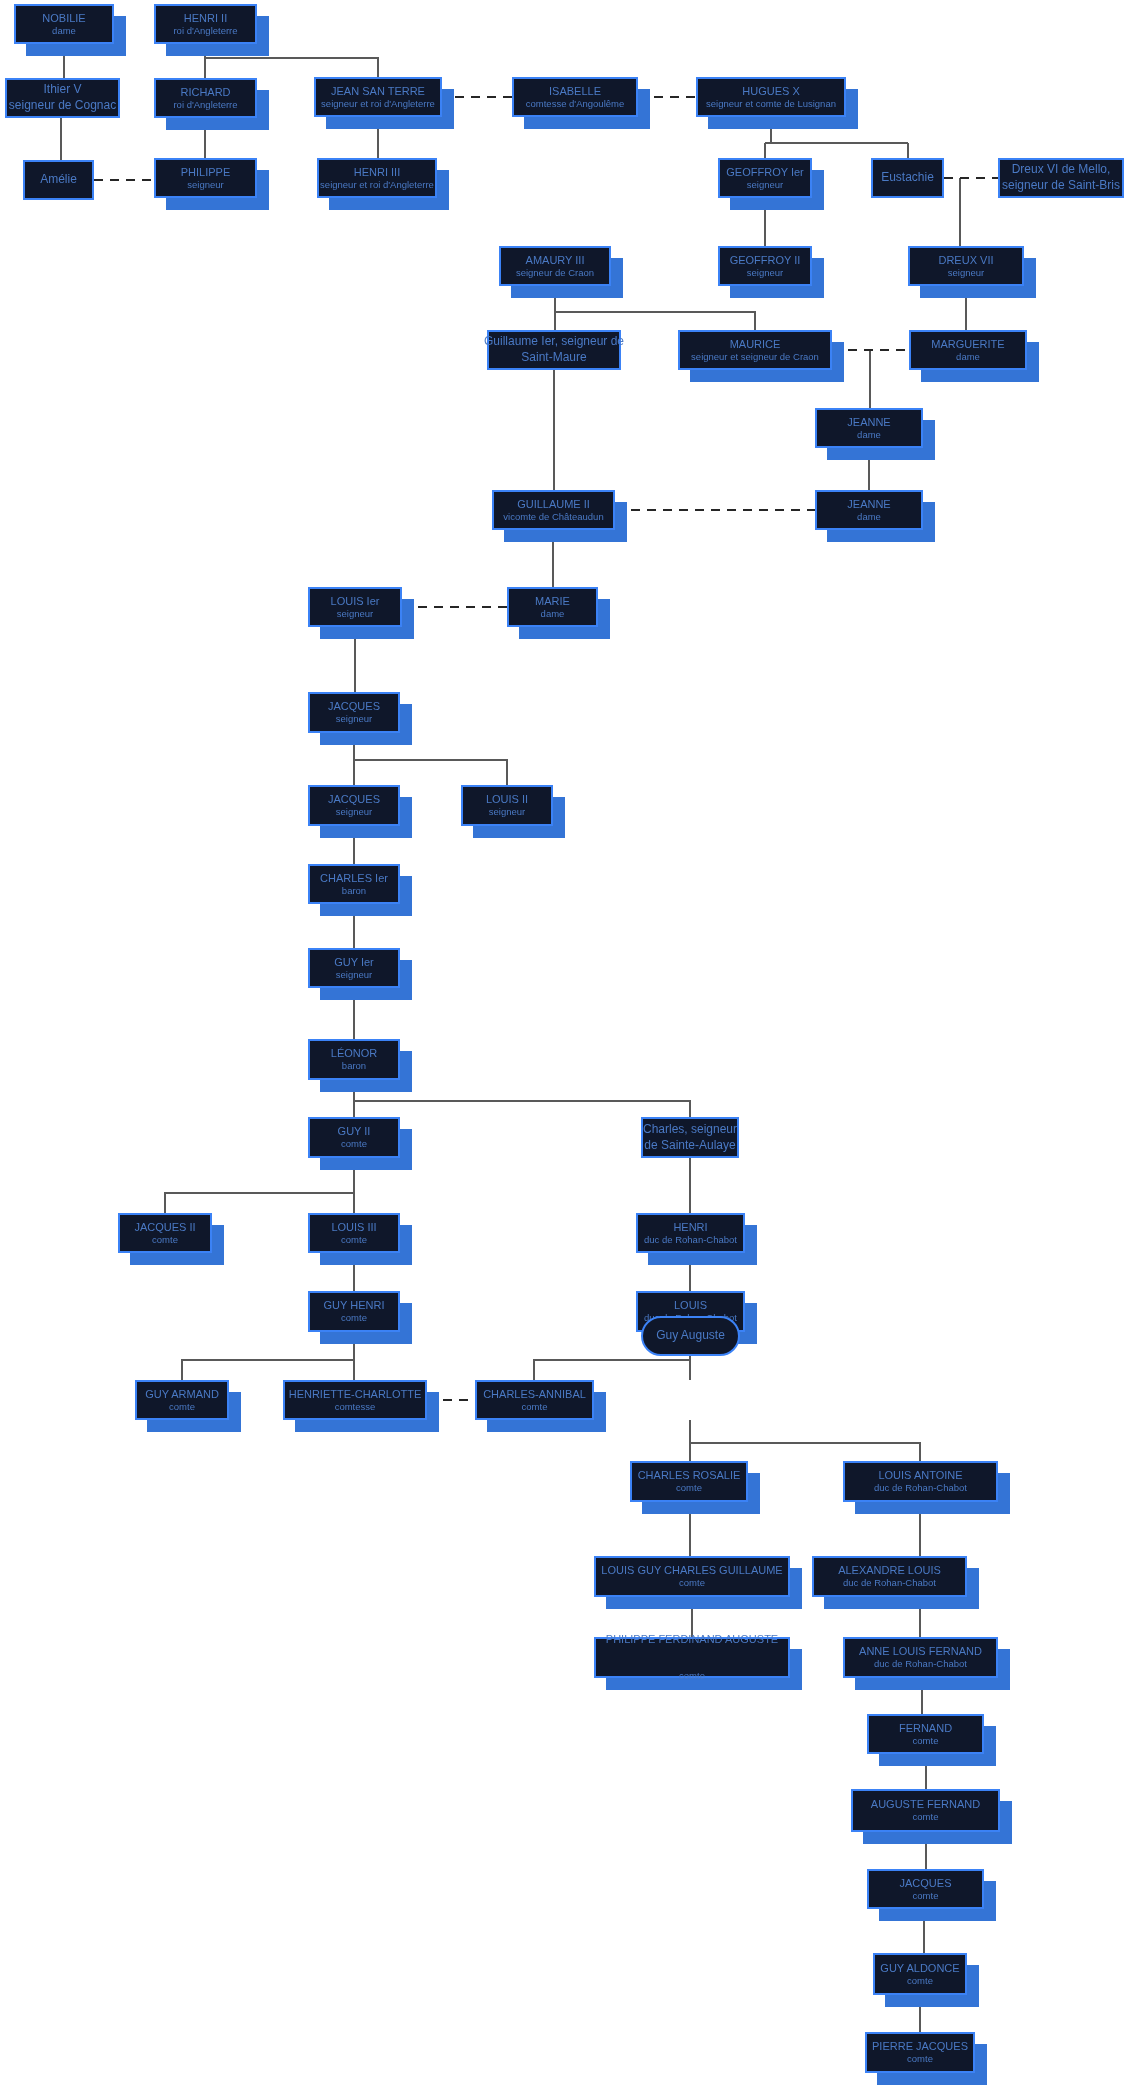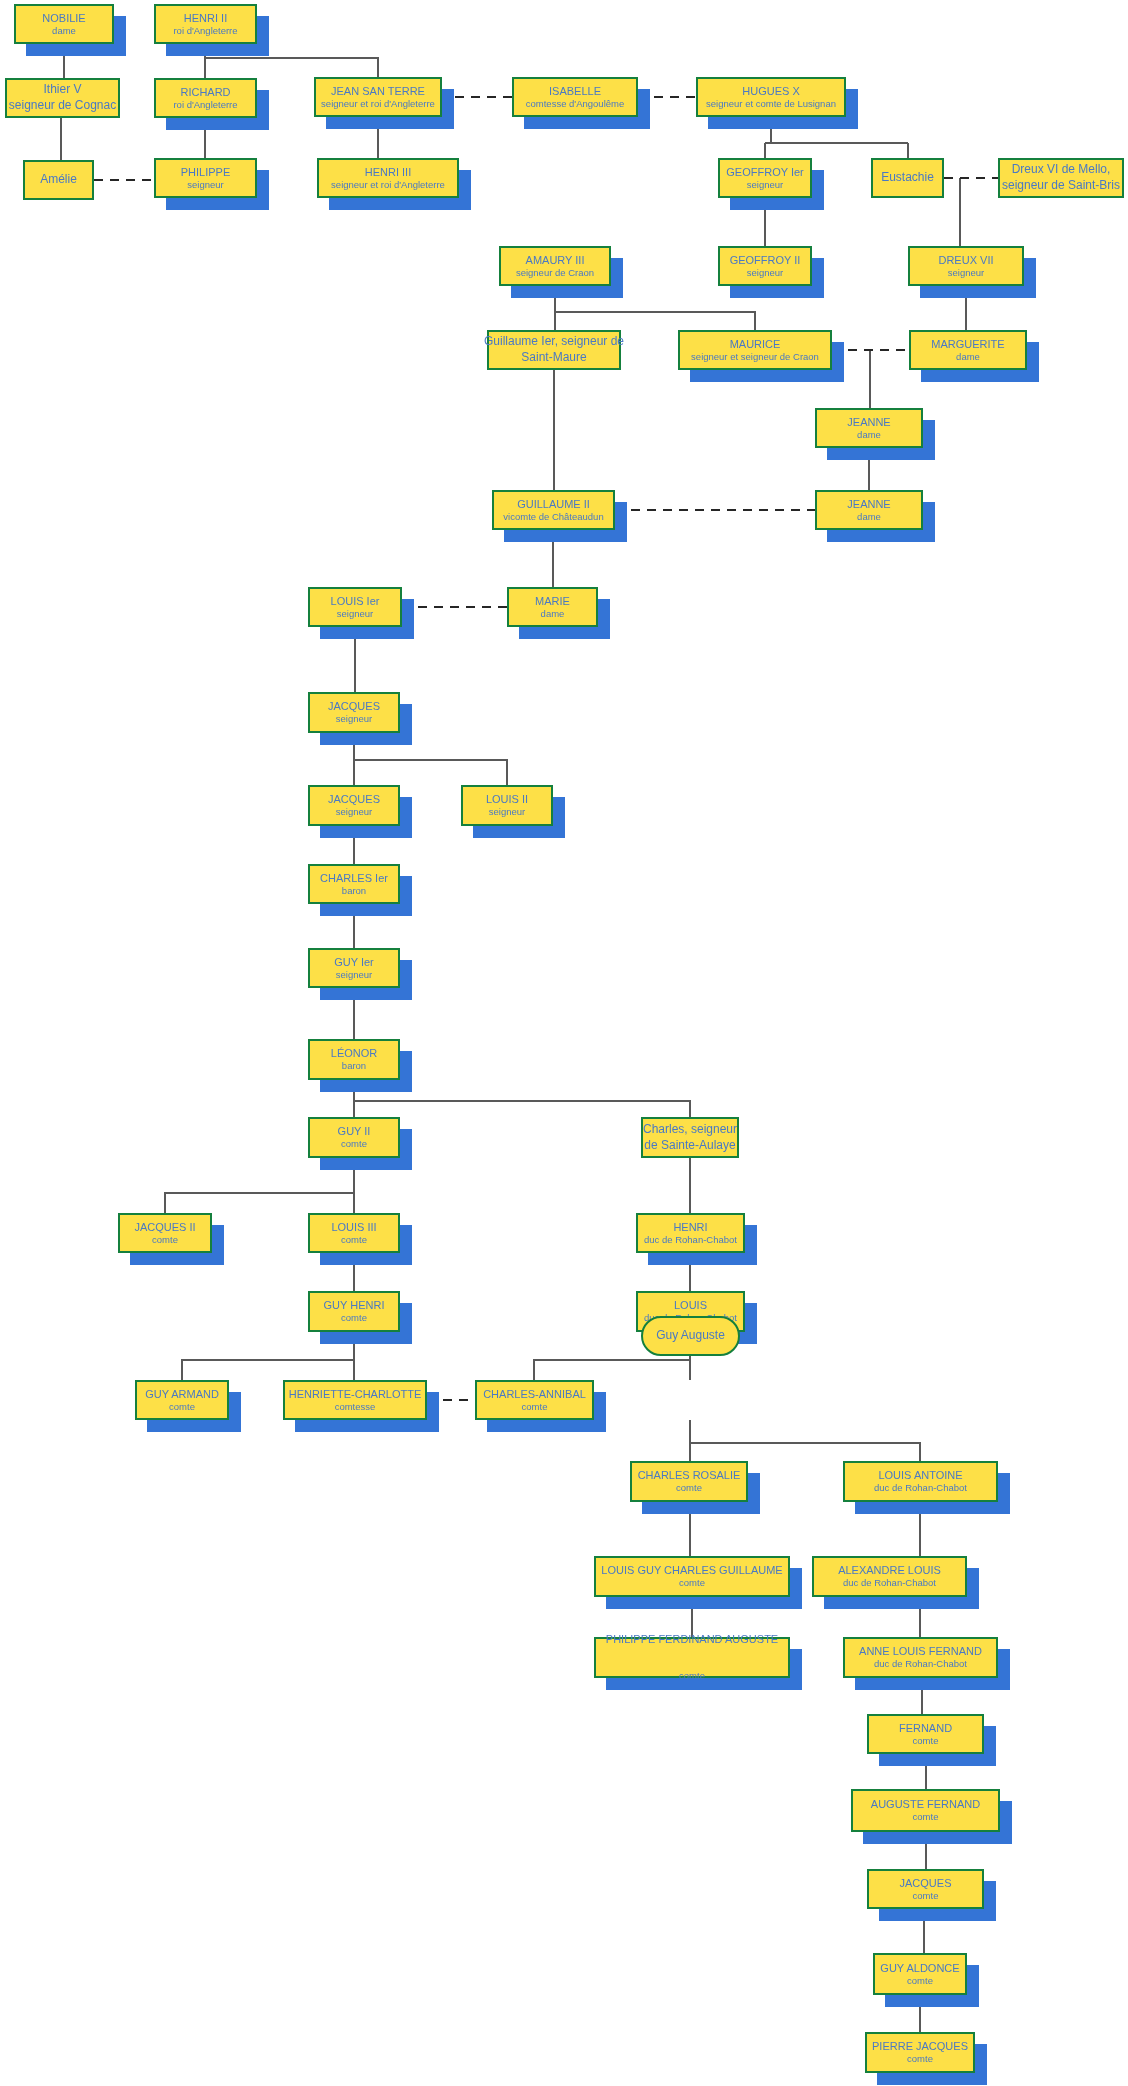--- a/index.html
+++ b/index.html
@@ -1,20 +1,20 @@
 <!DOCTYPE html>
 <html><head>
 <meta charset="utf-8">
 <style>
   html,body{margin:0;padding:0;background:#ffffff;}
   .canvas{position:relative;width:1128px;height:2086px;font-family:"Liberation Sans",sans-serif;overflow:hidden;background:#ffffff;}
   .lines{position:absolute;left:0;top:0;width:1128px;height:2086px;}
   .lines polyline{fill:none;stroke:#595959;stroke-width:2;}
   .lines polyline.marriage{stroke:#262626;stroke-width:2;stroke-dasharray:9 7;}
-  .node{position:absolute;box-sizing:border-box;background:#fde047;border:2px solid #15803d;color:#4a79c4;
+  .node{position:absolute;box-sizing:border-box;background:#0f172a;border:2px solid #3b82f6;color:#4a79c4;
         display:flex;flex-direction:column;justify-content:center;align-items:center;text-align:center;
         line-height:1.3;padding:1px 10px;z-index:2;}
   .node.shadow{box-shadow:12px 12px 0 0 #3474d6;}
   .node .name{font-size:11px;white-space:nowrap;}
   .node .title{font-size:9.5px;white-space:nowrap;}
   .node.plain .name,.node.plain .title{font-size:12px;}
 </style>
 </head>
 <body>
 
@@ -105,21 +105,21 @@
         <div class="name">HUGUES X</div>
         <div class="title">seigneur et comte de Lusignan</div>
       </div>
       <div class="node plain" style="left: 23px; top: 160px; width: 71px; height: 40px;">
         <div class="name">Amélie</div>
       </div>
       <div class="node shadow" style="left: 154px; top: 158px; width: 103px; height: 40px;">
         <div class="name">PHILIPPE</div>
         <div class="title">seigneur</div>
       </div>
-      <div class="node shadow" style="left: 317px; top: 158px; width: 142px; height: 40px; align-items: center;">
+      <div class="node shadow" style="left: 317px; top: 158px; width: 120px; height: 40px; align-items: center;">
         <div class="name">HENRI III</div>
         <div class="title">seigneur et roi d'Angleterre</div>
       </div>
       <div class="node shadow" style="left: 718px; top: 158px; width: 94px; height: 40px;">
         <div class="name">GEOFFROY Ier</div>
         <div class="title">seigneur</div>
       </div>
       <div class="node plain" style="left: 871px; top: 158px; width: 73px; height: 40px;">
         <div class="name">Eustachie</div>
       </div>

